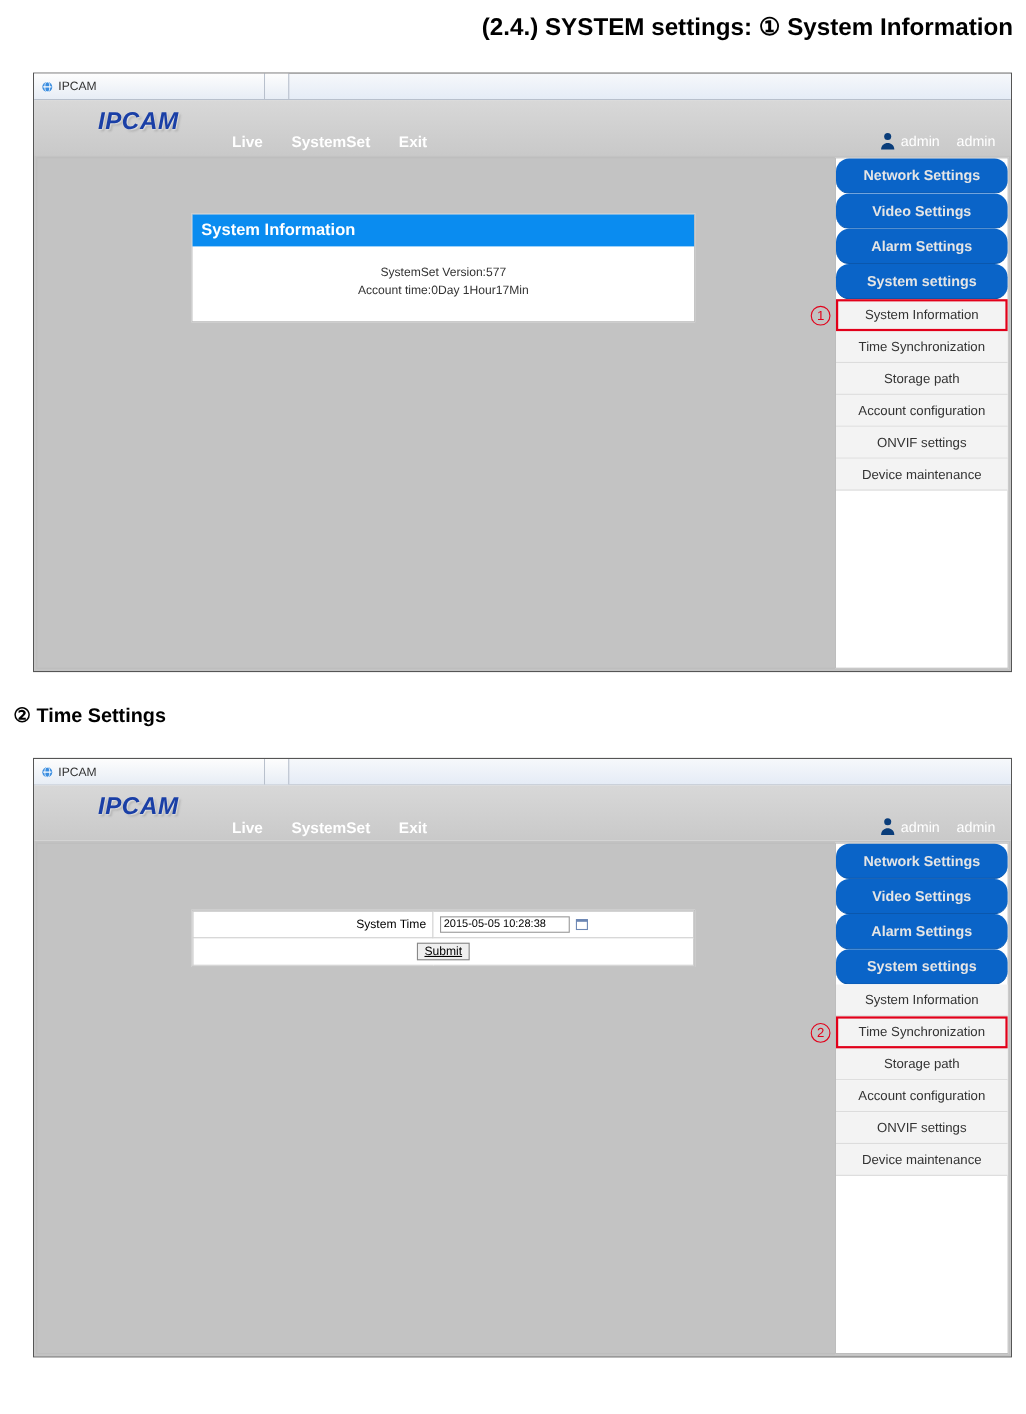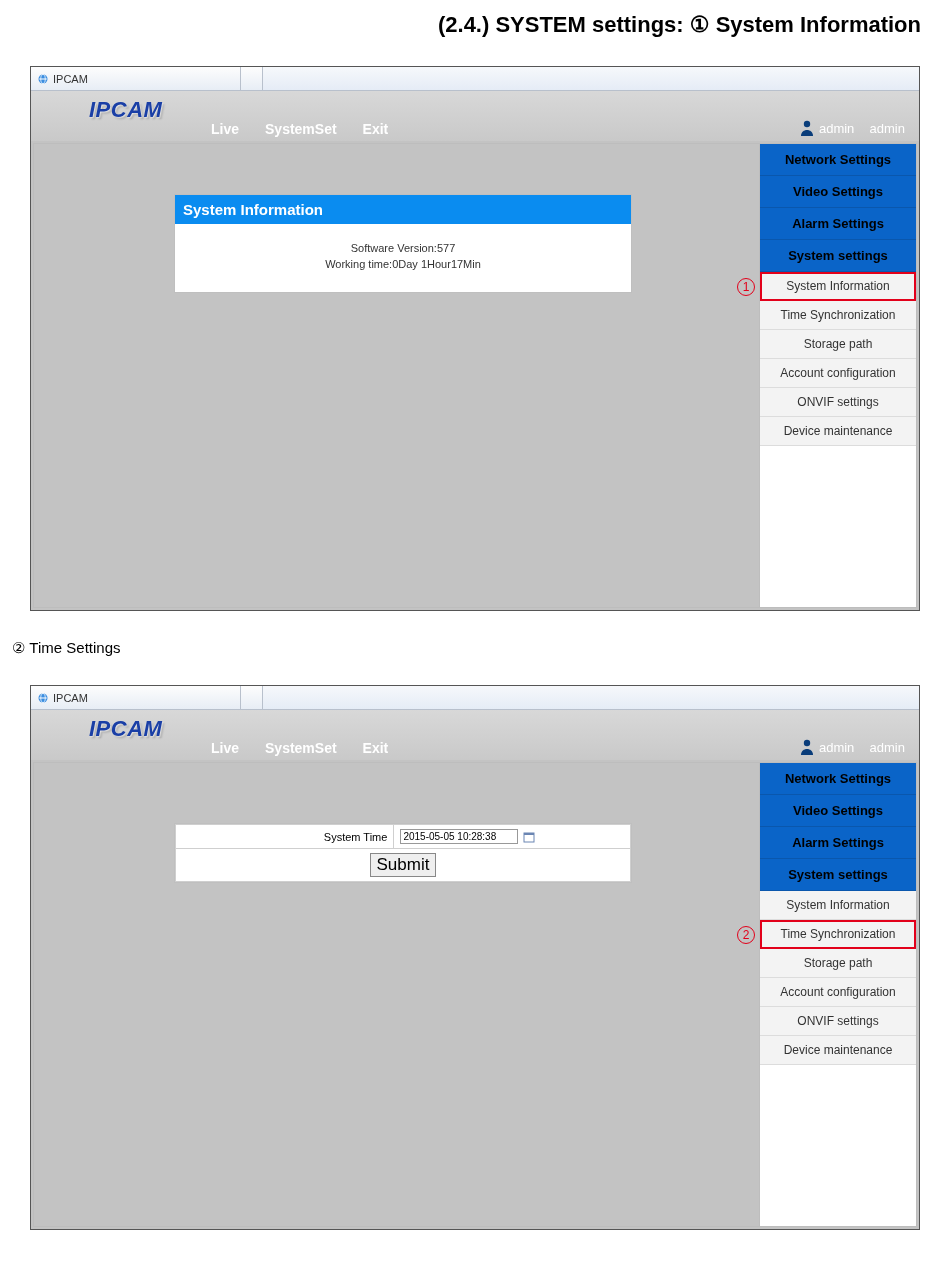--- a/index.html
+++ b/index.html
@@ -10,22 +10,22 @@
     padding: 8px 12px 40px 12px;
   }
   .doc-heading {
     font-size: 22px;
     font-weight: bold;
     margin: 4px 0 28px 0;
     text-align: right;
   }
   .doc-heading .circled { font-size: 22px; vertical-align: 0; }
   .doc-heading-2 {
-    font-size: 15px;
-    font-weight: normal;
+    font-size: 18px;
+    font-weight: bold;
     margin: 28px 0 28px 0;
   }
 
   .window-frame {
     border: 1px solid #555;
     width: 890px;
     height: 545px;
     margin: 0 0 0 18px;
     background: #fff;
     position: relative;
@@ -112,27 +112,28 @@
   .side-area {
     width: 158px;
     background: #fff;
     border: 1px solid #bdbdbd;
     margin: 2px 2px 2px 0;
     display: flex;
     flex-direction: column;
   }
   .side-cat {
     background: #0a64c8;
-    color: #000000;
+    color: #e5e5e5;
     font-weight: bold;
     font-size: 13px;
     text-align: center;
     padding: 8px 4px;
     border-bottom: 1px solid #0a57ad;
     cursor: pointer;
+    border-radius: 12px;
   }
   .side-item {
     background: #f3f3f3;
     color: #333;
     font-size: 12px;
     text-align: center;
     padding: 7px 4px;
     border-bottom: 1px solid #dcdcdc;
     cursor: pointer;
   }
@@ -204,25 +205,26 @@
     padding: 1px 2px;
     background: #fff;
   }
   .cal-icon {
     display:inline-block;
     width: 12px; height: 12px;
     vertical-align: middle;
     margin-left: 2px;
   }
   .submit-btn {
-    font-size: 17px;
+    font-size: 11px;
     padding: 1px 6px;
     border: 1px solid #888;
     background: #efefef;
     cursor: pointer;
+    text-decoration: underline;
   }
 
   .side-item-wrap { position: relative; }
 </style>
 </head>
 <body>
 
 <div class="doc-heading">
   <span>(2.4.) SYSTEM settings: </span><span class="circled">①</span><span> System Information</span>
 </div>
@@ -261,24 +263,24 @@
       <span>admin</span>
     </div>
   </div>
 
   <div class="page-body">
     <div class="main-area">
       <div class="panel">
         <div class="panel-head">System Information</div>
         <div class="panel-body">
           <div class="row">
-            <span>Software Version:</span><span>577</span>
+            <span>SystemSet Version:</span><span>577</span>
           </div>
           <div class="row">
-            <span>Working time:</span><span>0Day 1Hour17Min</span>
+            <span>Account time:</span><span>0Day 1Hour17Min</span>
           </div>
         </div>
       </div>
     </div>
 
     <div class="side-area">
       <div class="side-cat">Network Settings</div>
       <div class="side-cat">Video Settings</div>
       <div class="side-cat">Alarm Settings</div>
       <div class="side-cat">System settings</div>

